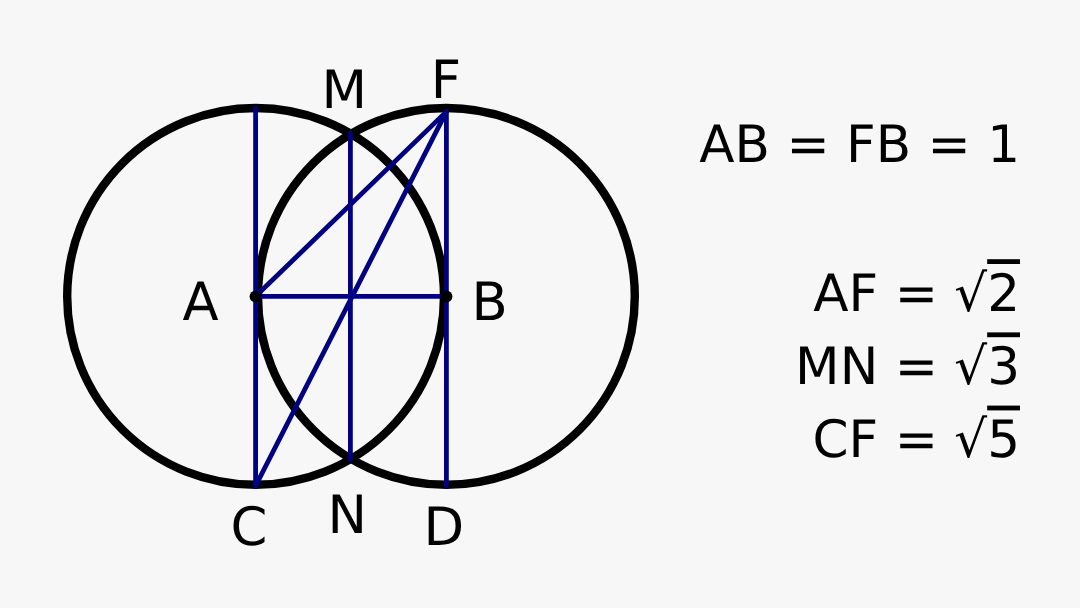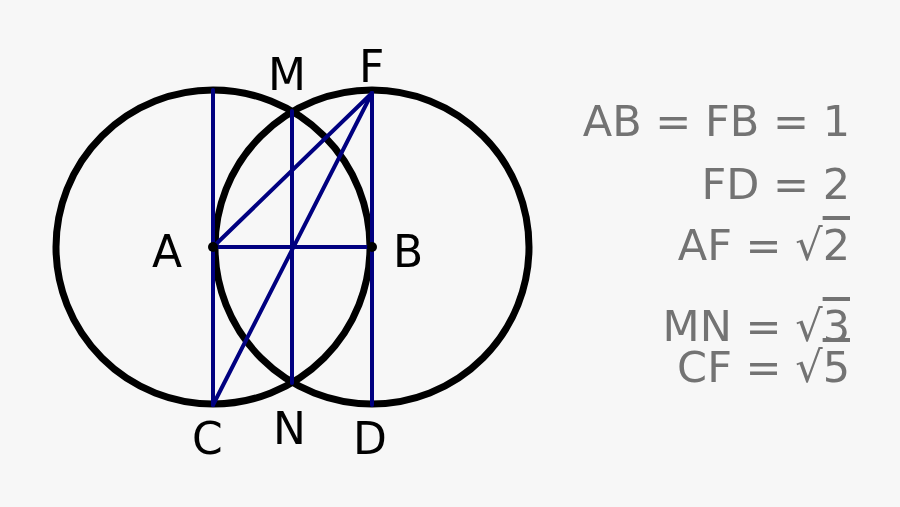--- a/index.html
+++ b/index.html
@@ -1,19 +1,19 @@
 <!DOCTYPE html>
 <html><head>
 <meta charset="utf-8">
 <style>
   html, body { margin:0; padding:0; }
   body { width:900px; height:507px; background:#f7f7f7; overflow:hidden; position:relative; font-family:"DejaVu Sans","Liberation Sans",sans-serif; }
   svg { position:absolute; left:0; top:0; }
   .lbl { font-family:"DejaVu Sans","Liberation Sans",sans-serif; font-size:44px; fill:#000; }
-  .eq { position:absolute; right:0; font-size:43px; color:#737373; white-space:nowrap; text-align:center; }
+  .eq { position:absolute; right:0; font-size:43px; color:#000000; white-space:nowrap; text-align:center; }
   .eqs { position:absolute; left:520px; top:96px; width:330px; height:320px; }
   .rad { text-decoration: overline; }
 </style>
 </head>
 <body>
 
 <svg width="900" height="507" viewBox="0 0 900 507">
   <circle cx="213" cy="247" r="157" fill="none" stroke="#000" stroke-width="7"></circle>
   <circle cx="372" cy="247" r="157" fill="none" stroke="#000" stroke-width="7"></circle>
 
@@ -35,25 +35,22 @@
   <text class="lbl" x="393" y="267">B</text>
   <text class="lbl" x="192" y="454">C</text>
   <text class="lbl" x="273" y="444">N</text>
   <text class="lbl" x="353" y="454">D</text>
 </svg>
 
 <div class="eqs">
   <div class="eq" style="top:0px;">
     <span>AB = FB = </span><span>1</span>
   </div>
-  <div class="eq" style="top:63px;">
-    <span>FD = </span><span>2</span>
-  </div>
   <div class="eq" style="top:124px;margin-left:28px;">
     <span>AF = √</span><span class="rad">2</span>
   </div>
-  <div class="eq" style="top:185px;margin-top:20px;">
+  <div class="eq" style="top:185px;">
     <span>MN = √</span><span class="rad">3</span>
   </div>
   <div class="eq" style="top:246px;margin-left:20px;">
     <span>CF = √</span><span class="rad">5</span>
   </div>
 </div>
 
 </body></html>

